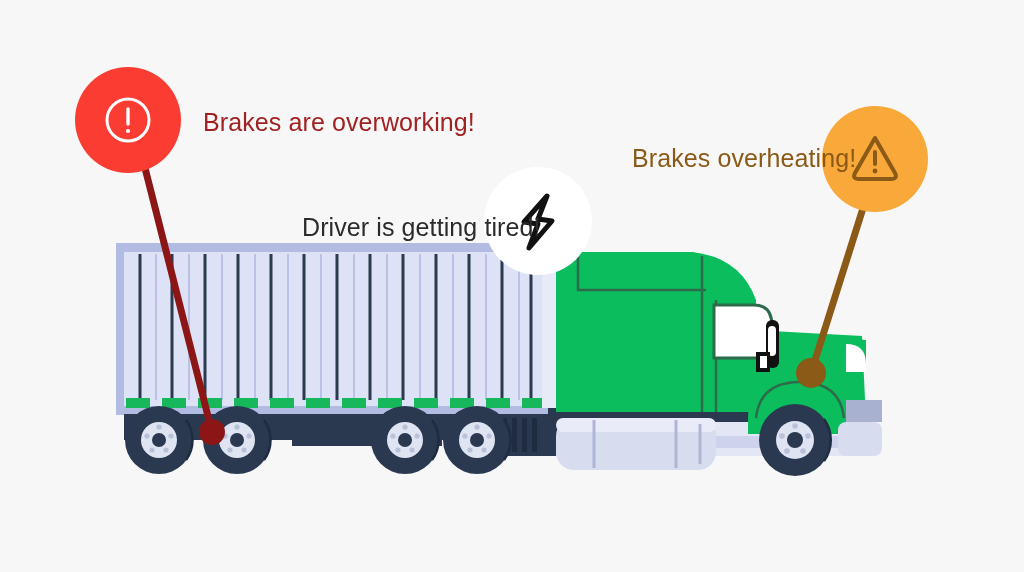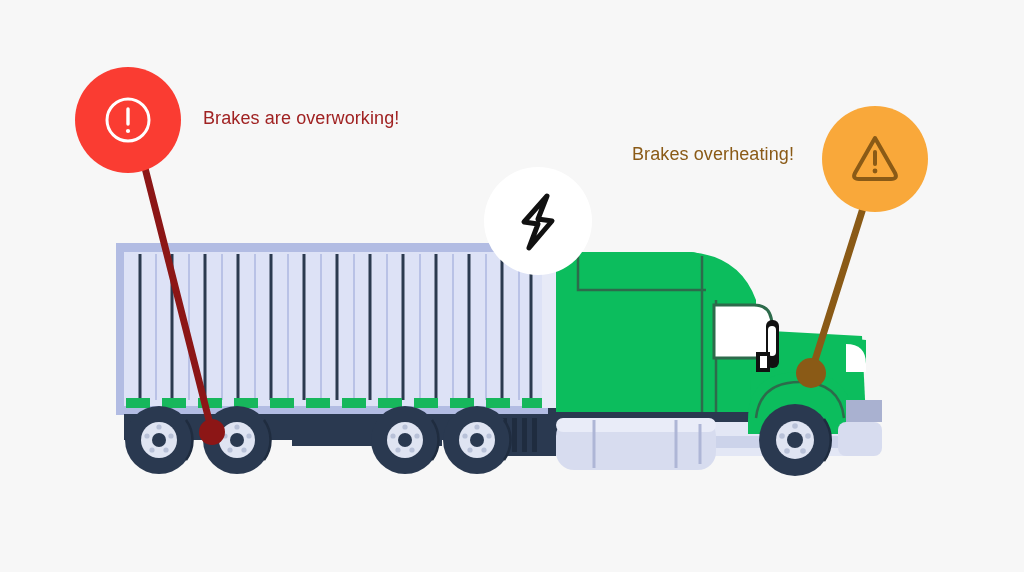--- a/index.html
+++ b/index.html
@@ -20,21 +20,21 @@
   #scene svg.layer {
     position: absolute;
     left: 0;
     top: 0;
     width: 1024px;
     height: 572px;
   }
   .label {
     position: absolute;
     white-space: nowrap;
-    font-size: 18px;
+    font-size: 25px;
     letter-spacing: 0.1px;
   }
   #label-brakes {
     left: 203px;
     top: 108px;
     color: #a02222;
   }
   #label-engine {
     left: 632px;
     top: 144px;
@@ -275,14 +275,15 @@
         <line x1="875" y1="152" x2="875" y2="164" stroke="#8a5a16" stroke-width="4" stroke-linecap="round"></line>
         <circle cx="875" cy="171" r="2.4" fill="#8a5a16"></circle>
       </g>
     </g>
   </svg>
 
   <div class="label" id="label-brakes">Brakes are overworking!</div>
 
   <div class="label" id="label-engine">Brakes overheating!</div>
 
+  <div class="label" id="label-driver">Driver is getting tired!</div>
 
 </div>
 
 </body></html>

